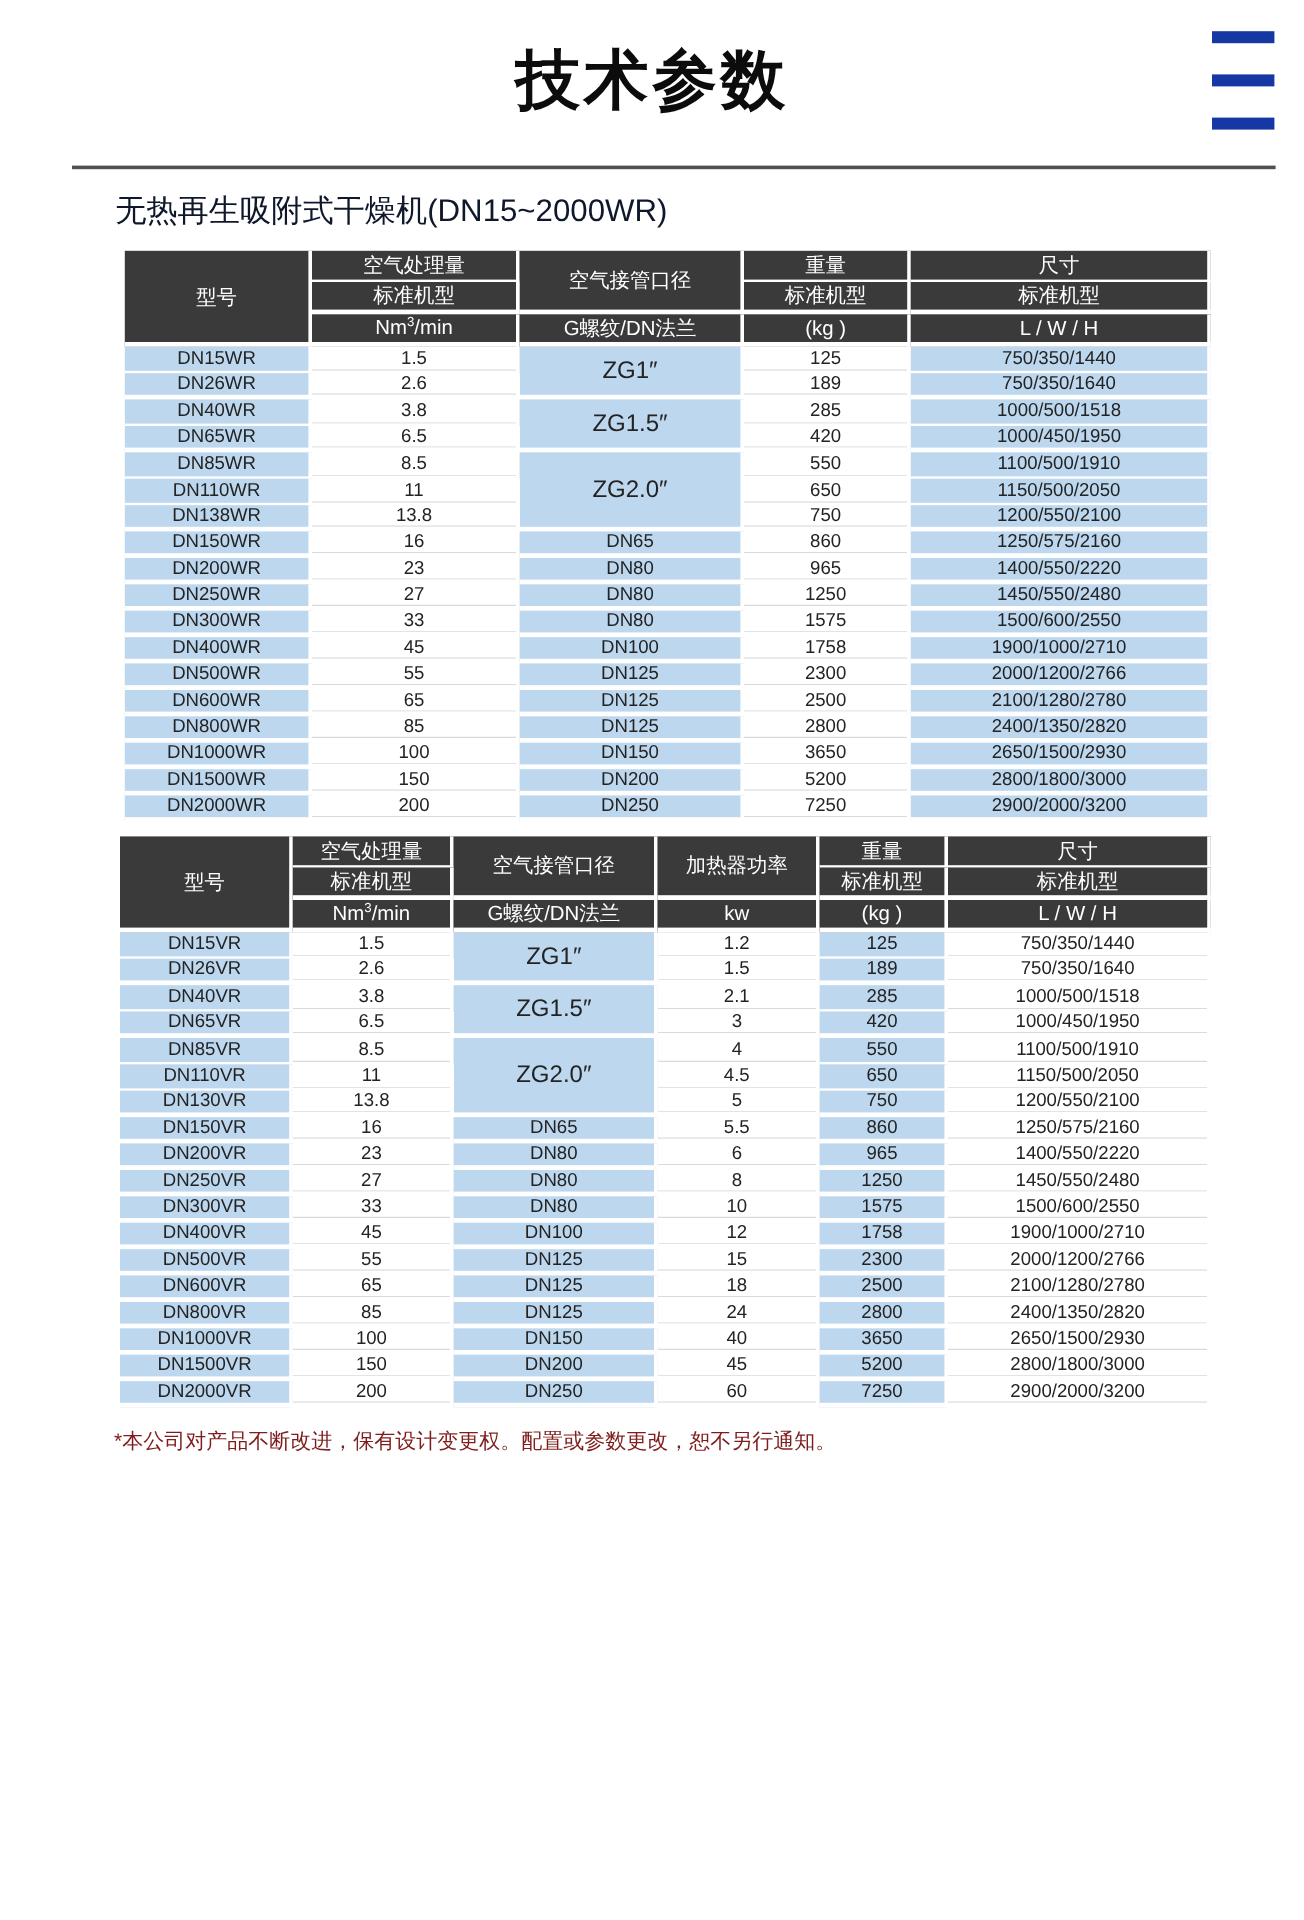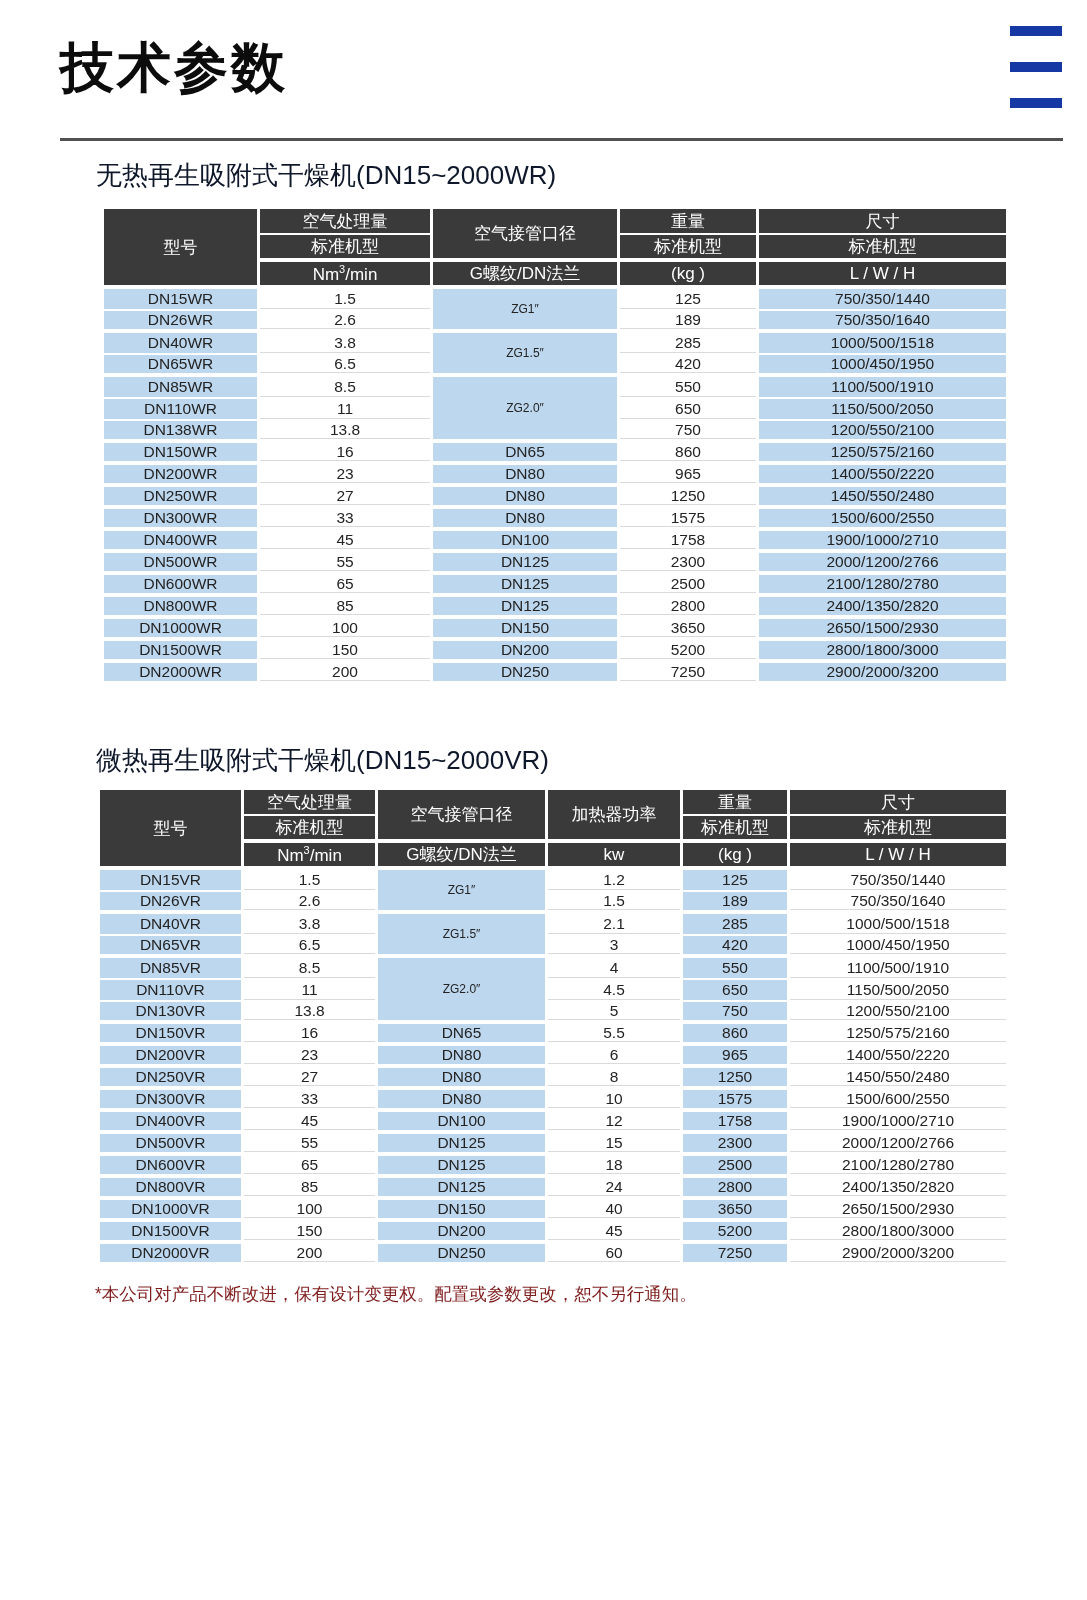--- a/index.html
+++ b/index.html
@@ -1,21 +1,21 @@
 <!DOCTYPE html>
 <html style="--accent: #1638a5; --header-bg: #3a3a3a; --cell-blue: #bdd7ee;"><head>
 <meta charset="utf-8">
 <style>
   * { margin:0; padding:0; box-sizing:border-box; }
   html, body { background:#ffffff; }
   body {
     width:1087px; height:1600px; position:relative; overflow:hidden;
     font-family:"Liberation Sans","DejaVu Sans",sans-serif; color:#1c1c1c;
   }
-  .page-header { position:relative; padding:36px 60px 0 60px; }
+  .page-header { position:relative; padding:36px 60px 0 60px;text-align:center; }
   .page-title { font-size:54px; font-weight:bold; color:#0c0c0c; letter-spacing:3px; line-height:1.15; }
   .menu-bars { position:absolute; top:26px; right:25px; width:52px; }
   .menu-bars span { display:block; height:10px; background:var(--accent,#1638a5); margin-bottom:26px; }
   .menu-bars span:last-child { margin-bottom:0; }
   .divider { margin:40px 0 0 60px; width:1003px; height:3px; background:#515151; }
 
   .section-heading { font-size:26px; font-weight:400; color:#0f172a; margin-left:96px; }
   #heading1 { margin-top:17px; }
   #heading2 { margin-top:58px; }
 
@@ -26,21 +26,21 @@
   th, td { text-align:center; vertical-align:middle;
            border-right:3px solid #fff; border-bottom:2px solid #fff; }
   thead th { background:var(--header-bg,#3a3a3a); color:#fff; font-weight:400; font-size:17px; height:26px; }
   thead tr:nth-child(2) th, thead tr:nth-child(3) th, thead th[rowspan] { border-bottom-width:4px; }
   thead sup { font-size:11px; }
 
   tbody td { height:22px; font-size:15.5px; color:#232323; }
   .c-blue  { background:var(--cell-blue,#bdd7ee); }
   .c-white { background:#fff; box-shadow:inset 0 -1px 0 #dadada; }
   tr.group-end td { border-bottom-width:4px; }
-  tbody td[rowspan] { border-bottom-width:4px; font-size:12px; }
+  tbody td[rowspan] { border-bottom-width:4px; font-size:20px; }
 
   .footnote { margin:16px 0 0 95px; font-size:17.5px; color:#7f1d1d; }
 </style>
 </head>
 <body>
 
 <div class="page-header">
   <h1 class="page-title">技术参数</h1>
   <div class="menu-bars">
     <span></span>
@@ -201,21 +201,20 @@
           <td class="c-white">200</td>
           <td class="c-blue">DN250</td>
           <td class="c-white">7250</td>
           <td class="c-blue">2900/2000/3200</td>
         </tr>
       </tbody>
   </table>
 </section>
 
 <section>
-  <h2 class="section-heading" id="heading2">微热再生吸附式干燥机(DN15~2000VR)</h2>
   <table id="table2">
     <colgroup>
       <col style="width:144px">
         <col style="width:134px">
         <col style="width:170px">
       <col style="width:135px">
         <col style="width:107px">
         <col style="width:219px">
     </colgroup>
     <thead>

